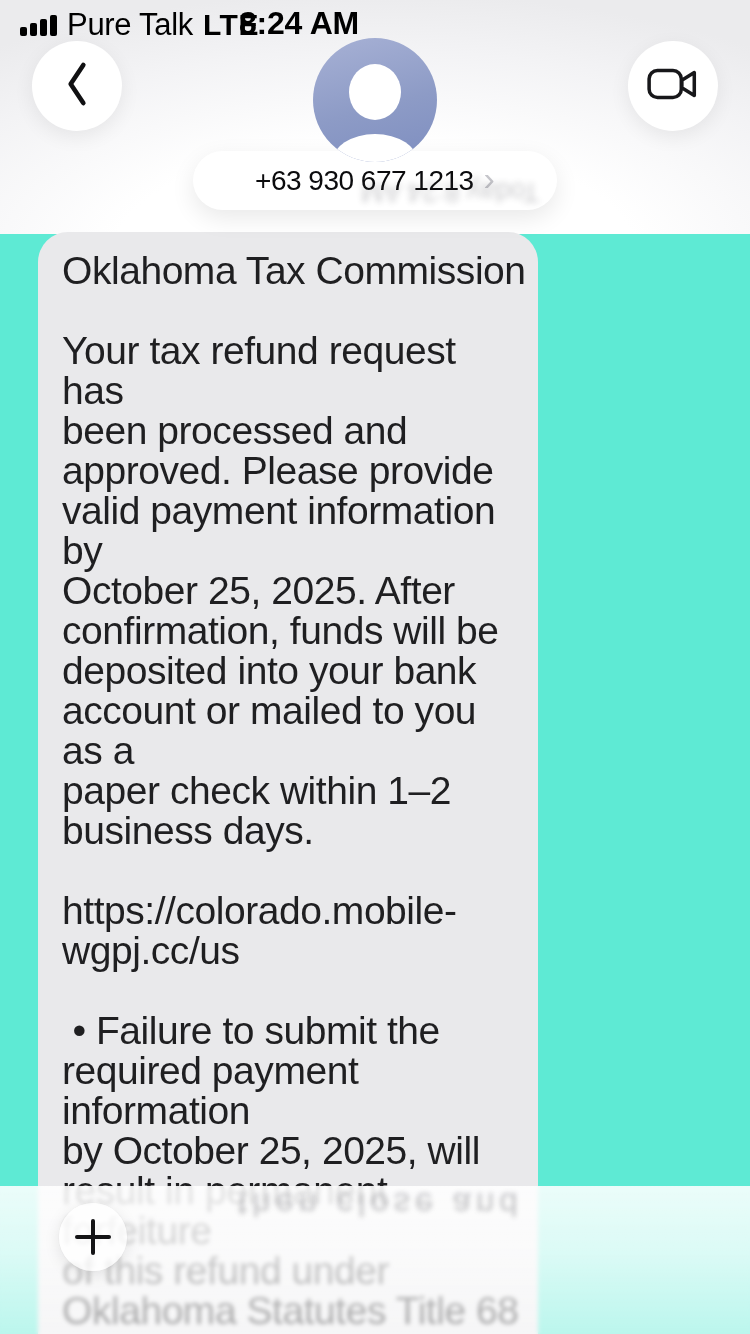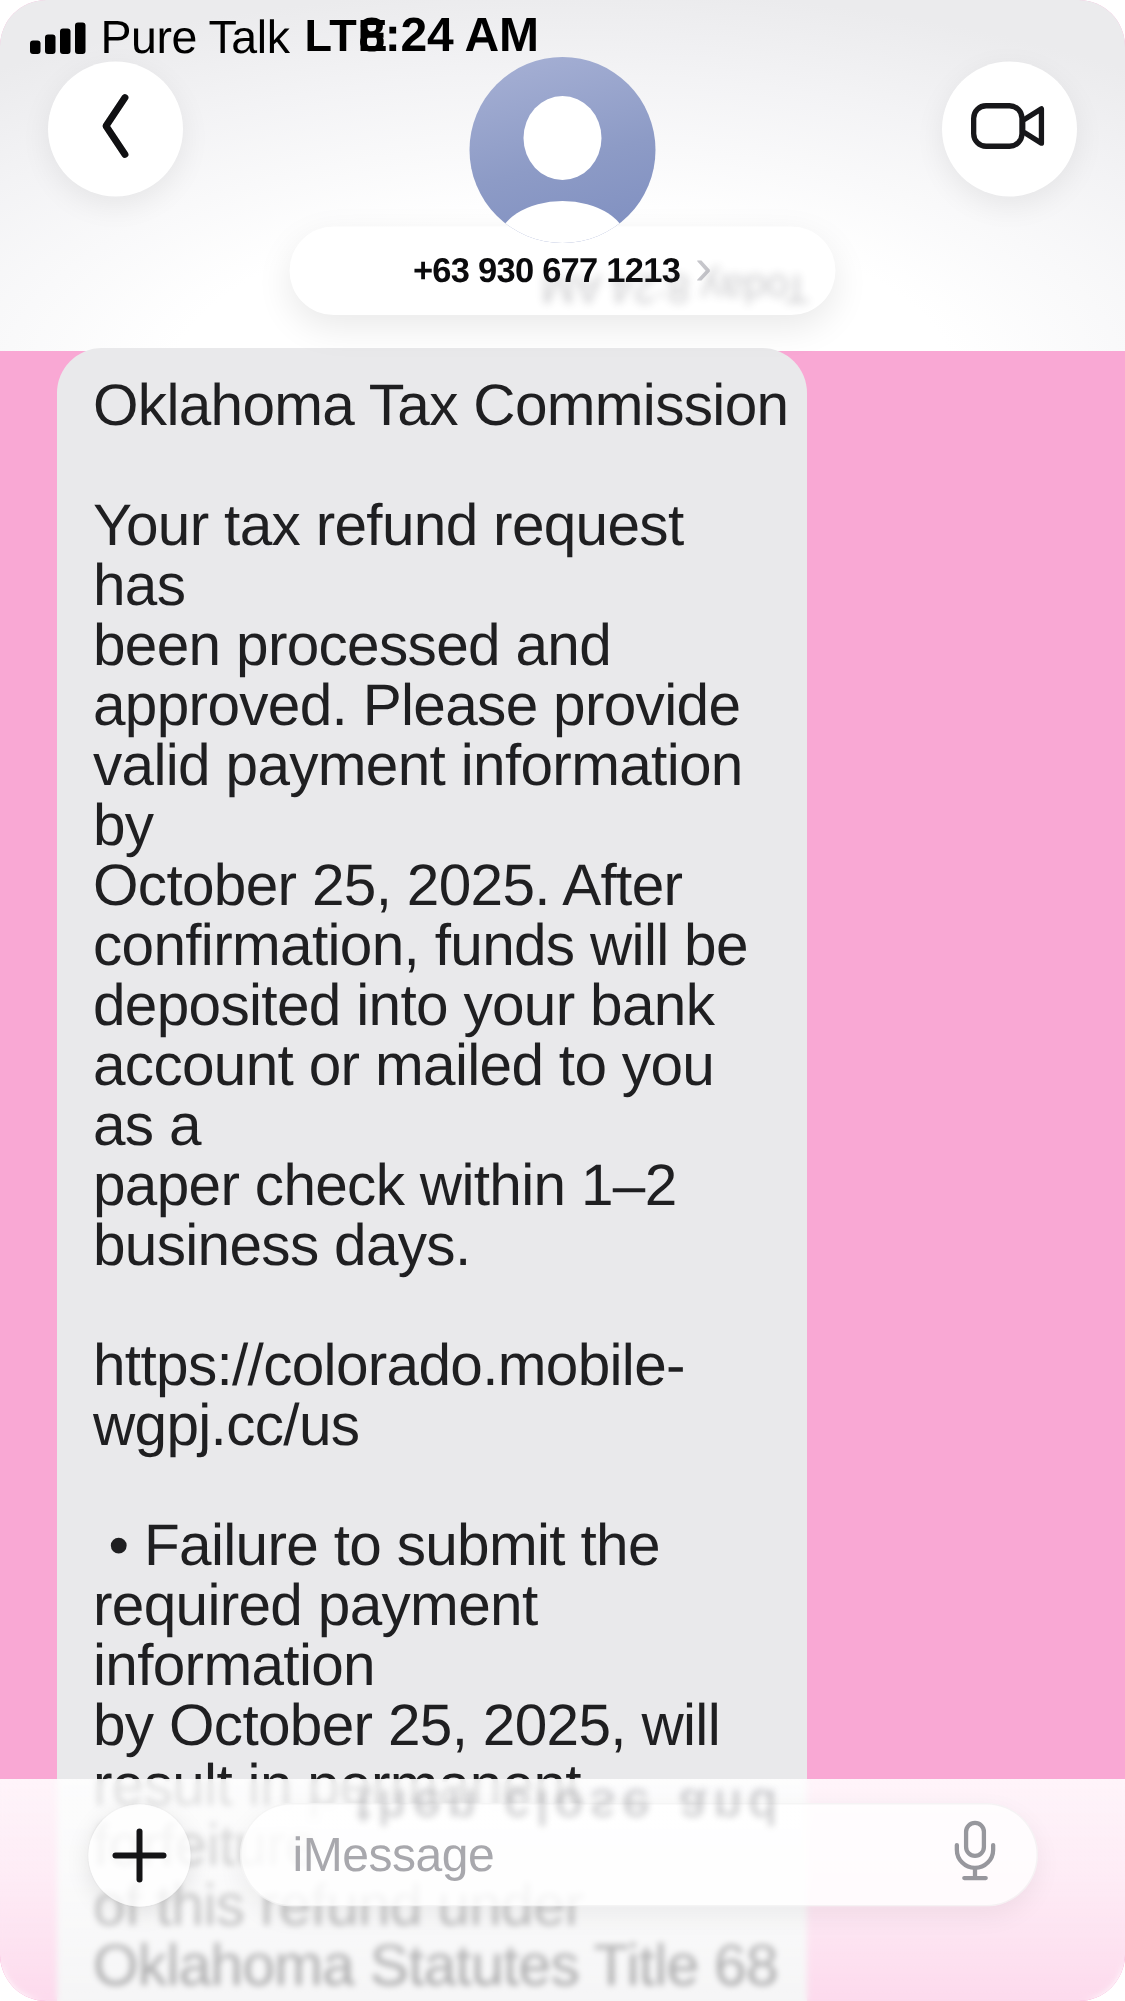--- a/index.html
+++ b/index.html
@@ -1,20 +1,19 @@
 <!DOCTYPE html>
 <html><head>
 <meta charset="utf-8">
 <style>
   html,body { margin:0; padding:0; background:#ffffff; }
   .screen {
     position:relative; width:750px; height:1334px; overflow:hidden;
-    background:#f9a8d4;
+    background:#5eead4;
     font-family:"Liberation Sans","DejaVu Sans",sans-serif;
-    border-radius:31px;
     -webkit-font-smoothing:antialiased;
   }
   
   .header-zone {
     position:absolute; top:0; left:0; width:750px; height:234px; z-index:1;
     background:radial-gradient(ellipse 620px 260px at 50% 108%, #ffffff 42%, #f3f3f5 78%, #ebebed 100%);
   }
   
   .status-bar { position:absolute; top:0; left:0; width:750px; height:44px; z-index:6; }
   .sb-left { position:absolute; left:20px; top:7px; display:flex; align-items:center; gap:10px; }
@@ -45,21 +44,21 @@
     background:linear-gradient(165deg,#a7b1d5 0%,#8d9bc6 55%,#7e8ec0 100%);
     overflow:hidden; z-index:5; cursor:pointer;
   }
   .avatar .head { position:absolute; left:36px; top:26px; width:52px; height:56px; background:#fff; border-radius:50%; }
   .avatar .body { position:absolute; left:19px; top:96px; width:86px; height:56px; background:#fff; border-radius:50%; }
   .contact-pill {
     position:absolute; left:193px; top:151px; width:364px; height:59px; border-radius:30px;
     background:#ffffff; z-index:4; box-shadow:0 8px 24px rgba(0,0,0,0.09);
     display:flex; align-items:center; justify-content:center; cursor:pointer;
   }
-  .contact-number { font-size:23px; font-weight:700; color:#0b0b0d; letter-spacing:-0.5px;text-align:right; }
+  .contact-number { font-size:28px; font-weight:400; color:#0b0b0d; letter-spacing:-0.5px;text-align:right; }
   .contact-chevron { font-size:34px; color:#c6c6cb; margin-left:10px; font-weight:400; transform:translateY(-2px); }
   .header-artifact {
     position:absolute; left:330px; top:176px; width:240px; z-index:5; text-align:center;
     font-size:27px; color:#45454d; opacity:0.28;
     transform:rotate(180deg); filter:blur(3px); pointer-events:none;
   }
   
   .bubble {
     position:absolute; left:38px; top:232px; width:500px; box-sizing:border-box;
     background:#e9e9eb; border-radius:30px; z-index:2;
@@ -186,27 +185,14 @@
   </div>
 
   <div class="input-overlay"></div>
 
   <div class="composer-artifact">then close and</div>
 
   <div class="plus-btn">
     <div class="plus-icon"></div>
   </div>
 
-  <div class="composer-pill">
-    <input class="composer-input" type="text" value="" placeholder="iMessage" style="">
-    <button class="mic-btn">
-      <span>
-        <svg width="38" height="44" viewBox="0 0 34 40" fill="none" stroke="#97979d" stroke-width="2.6" stroke-linecap="round">
-          <rect x="11.6" y="2" width="10.8" height="20" rx="5.4"></rect>
-          <path d="M6 15.5 v2.8 a11 11 0 0 0 22 0 v-2.8"></path>
-          <line x1="17" y1="29.5" x2="17" y2="35"></line>
-          <line x1="10.5" y1="35.5" x2="23.5" y2="35.5"></line>
-        </svg>
-      </span>
-    </button>
-  </div>
 
 </div>
 
 </body></html>

